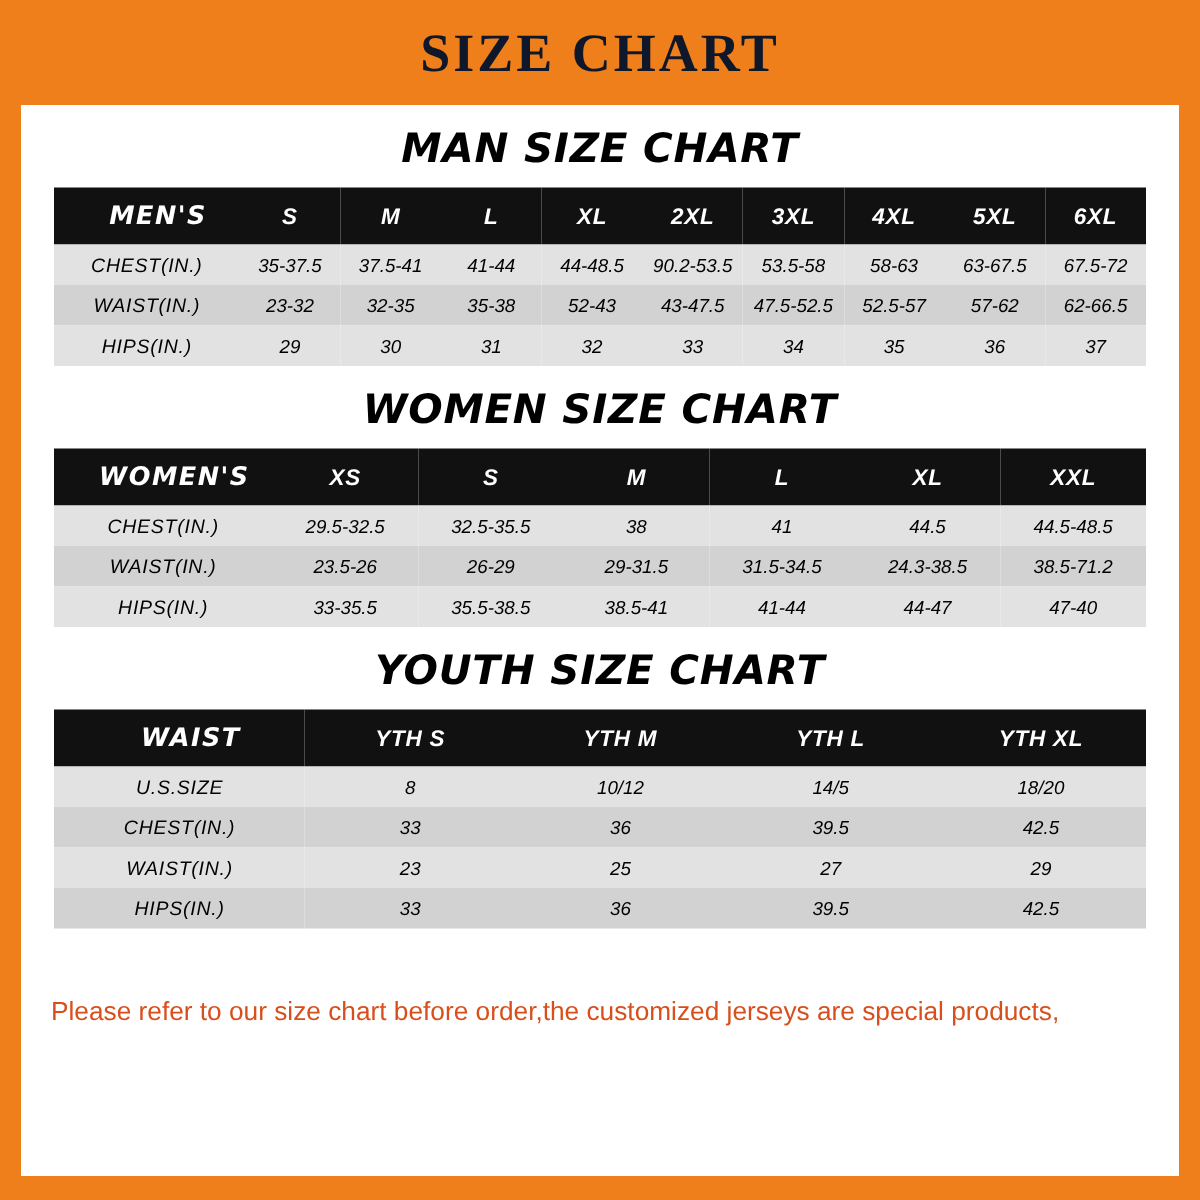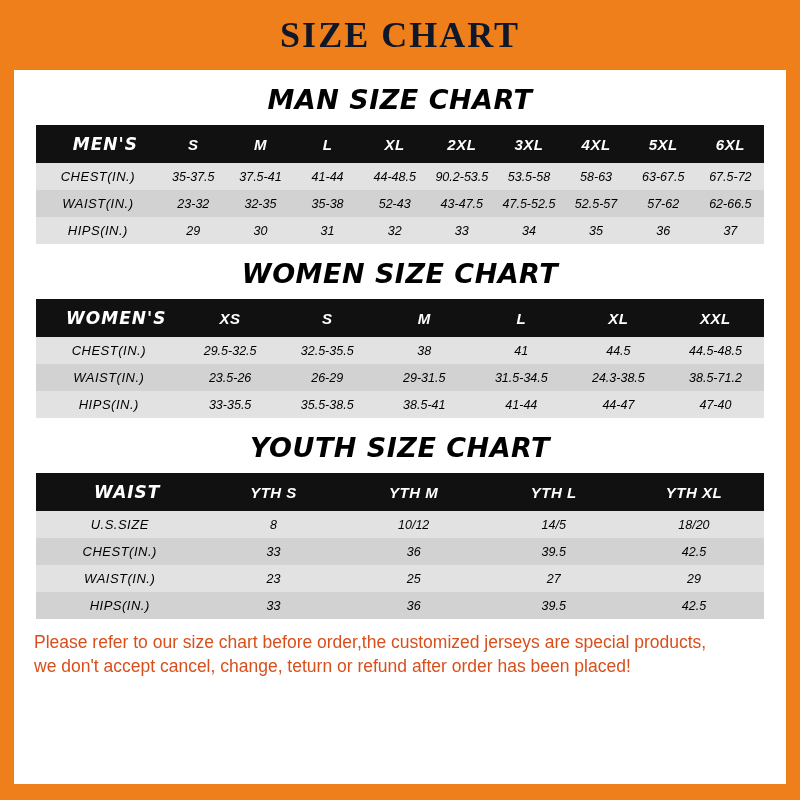--- a/index.html
+++ b/index.html
@@ -91,20 +91,21 @@
   .men-col-0 { width: 17%; }
   .women-col-0 { width: 20%; }
   .youth-col-0 { width: 23%; }
 
   .note {
     padding: 12px 20px 0 20px;
     color: #d94f1b;
     font-size: 17.5px;
     line-height: 1.35;
     font-family: "Liberation Sans", sans-serif;
+    margin-top: 32px;
   }
   .note div { white-space: nowrap; }
   .bottom-bar {
     position: absolute;
     left: -14px;
     right: -14px;
     bottom: 0;
     height: 16px;
     background: #ef7f1a;
   }
@@ -271,17 +272,16 @@
           <td>36</td>
           <td>39.5</td>
           <td>42.5</td>
         </tr>
       </tbody>
     </table>
   </div>
 
   <div class="note">
     <div>Please refer to our size chart before order,the customized jerseys are special products,</div>
-    <div>we don't accept cancel, change, teturn or refund after order has been placed!</div>
   </div>
 
   <div class="bottom-bar"></div>
 </div>
 
 </body></html>

